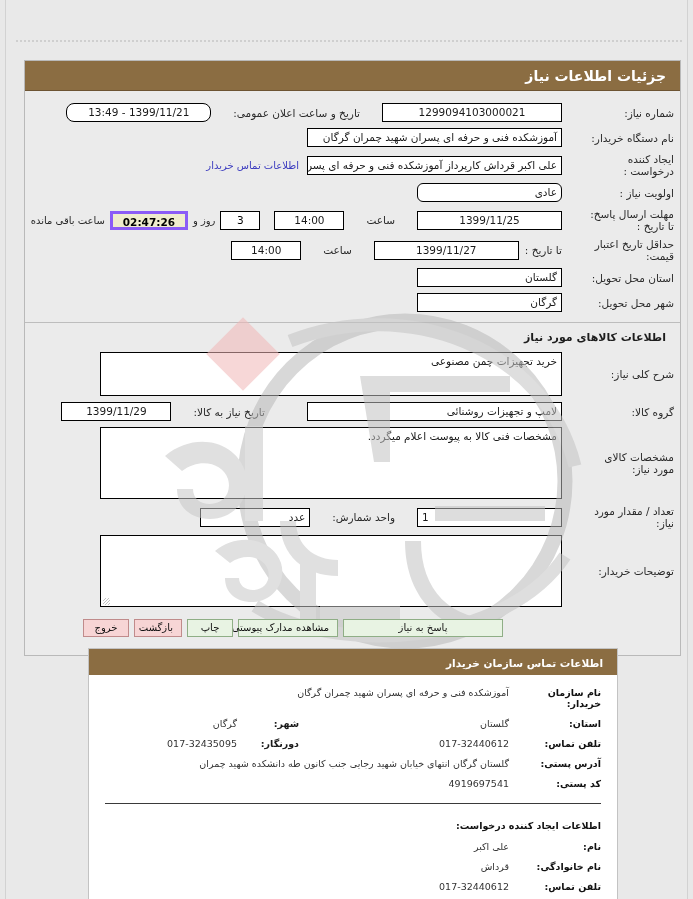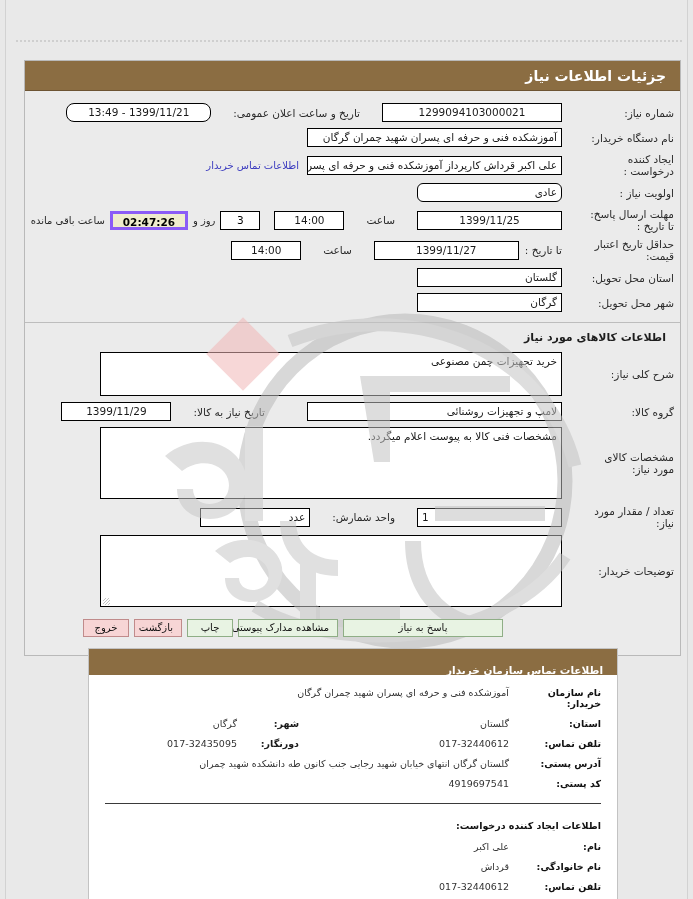--- a/index.html
+++ b/index.html
@@ -214,21 +214,21 @@
     background: #ffffff;
     border: 1px solid #c3c3c3;
   }
   .contact-header {
     background: #8b6d42;
     color: #ffffff;
     font-size: 10.5px;
     font-weight: bold;
     height: 26px;
     line-height: 26px;
-    padding: 8px 14px;
+    padding: 1px 14px;
     text-align: right;
   }
   .contact-body {
     padding: 12px 16px 10px 16px;
     background: #ffffff;
   }
   .crow {
     display: flex;
     align-items: baseline;
     font-size: 9.5px;

